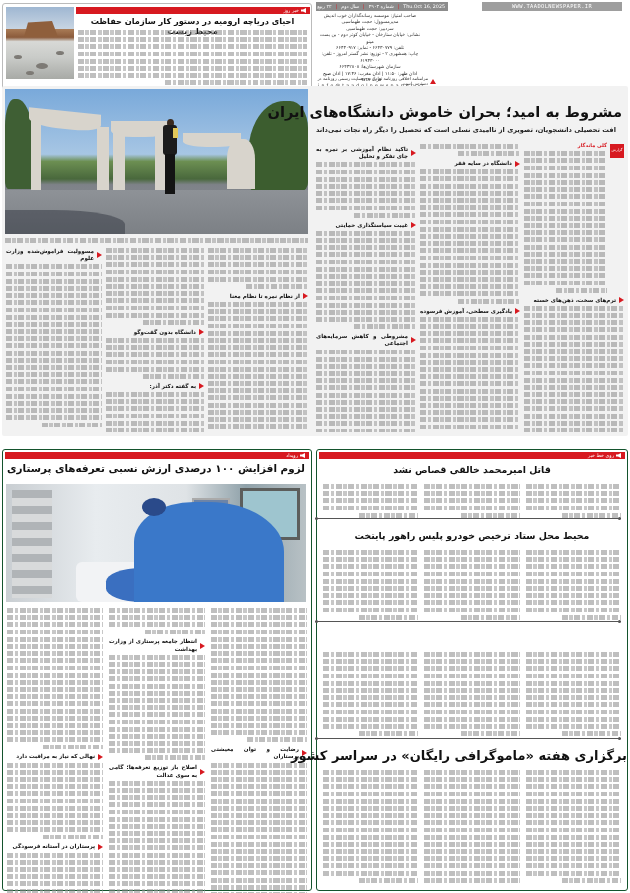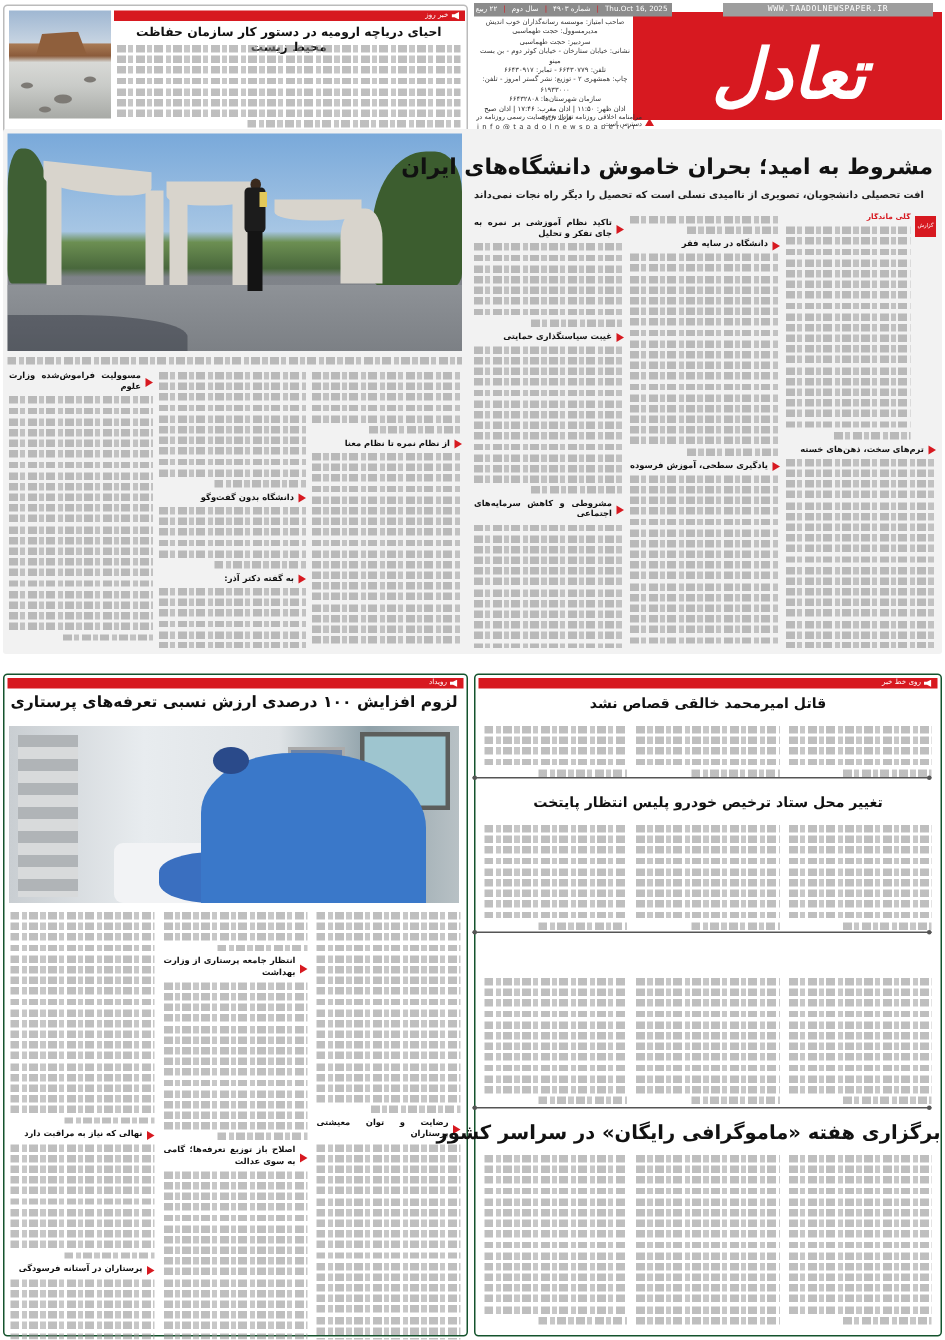--- a/index.html
+++ b/index.html
@@ -77,23 +77,20 @@
   #nurse-photo .cap { position: absolute; left: 136px; top: 14px; width: 24px; height: 18px; background: #2a4a8a; border-radius: 50%; }
   #nurse-photo .bed { position: absolute; left: 70px; top: 78px; width: 190px; height: 40px; background: #f2f3f5; border-radius: 6px; }
   #nurse-photo .patient { position: absolute; left: 100px; top: 84px; width: 90px; height: 34px; background: #3a6fc0; border-radius: 40%; }
   #nurse-photo .monitor { position: absolute; left: 186px; top: 14px; width: 38px; height: 22px; background: #6c84a8; border: 2px solid #aaa; }
   #nurse-photo .equip { position: absolute; left: 6px; top: 6px; width: 40px; height: 108px; background: repeating-linear-gradient(180deg, #b0b4b7 0 8px, #d8dadb 8px 16px); }
 </style>
 </head>
 <body>
 
 <div id="masthead" class="abs">
-  <div id="mast-red">
-    <div id="mast-logo">تعادل</div>
-  </div>
   <div id="mast-url">WWW.TAADOLNEWSPAPER.IR</div>
 </div>
 
 <div id="issue-bar" class="abs">
   <span>Thu.Oct 16, 2025</span>
   <span class="sep">|</span>
   <span>شماره ۴۹۰۳</span>
   <span class="sep">|</span>
   <span>سال دوم</span>
   <span class="sep">|</span>
@@ -648,21 +645,21 @@
           <span></span>
           <span></span>
           <span></span>
           <span></span>
           <span class="short"></span>
         </div>
       </div>
   </div>
   <div class="dash-rule abs" style="left:4px;right:4px;top:68px;"></div>
 
-  <h2 class="abs" style="left:0;right:0;top:80px;font-size:9.4px;">تغییر محل ستاد ترخیص خودرو پلیس انتظار پایتخت</h2>
+  <h2 class="abs" style="left:0;right:0;top:80px;font-size:9.4px;">محیط محل ستاد ترخیص خودرو پلیس راهور پایتخت</h2>
   <div class="abs" style="left:6px;right:6px;top:98px;display:flex;gap:6px;">
     <div class="body-text" style="flex:1">
         <div class="fill-lines">
           <span></span>
           <span></span>
           <span></span>
           <span></span>
           <span></span>
           <span></span>
           <span></span>

